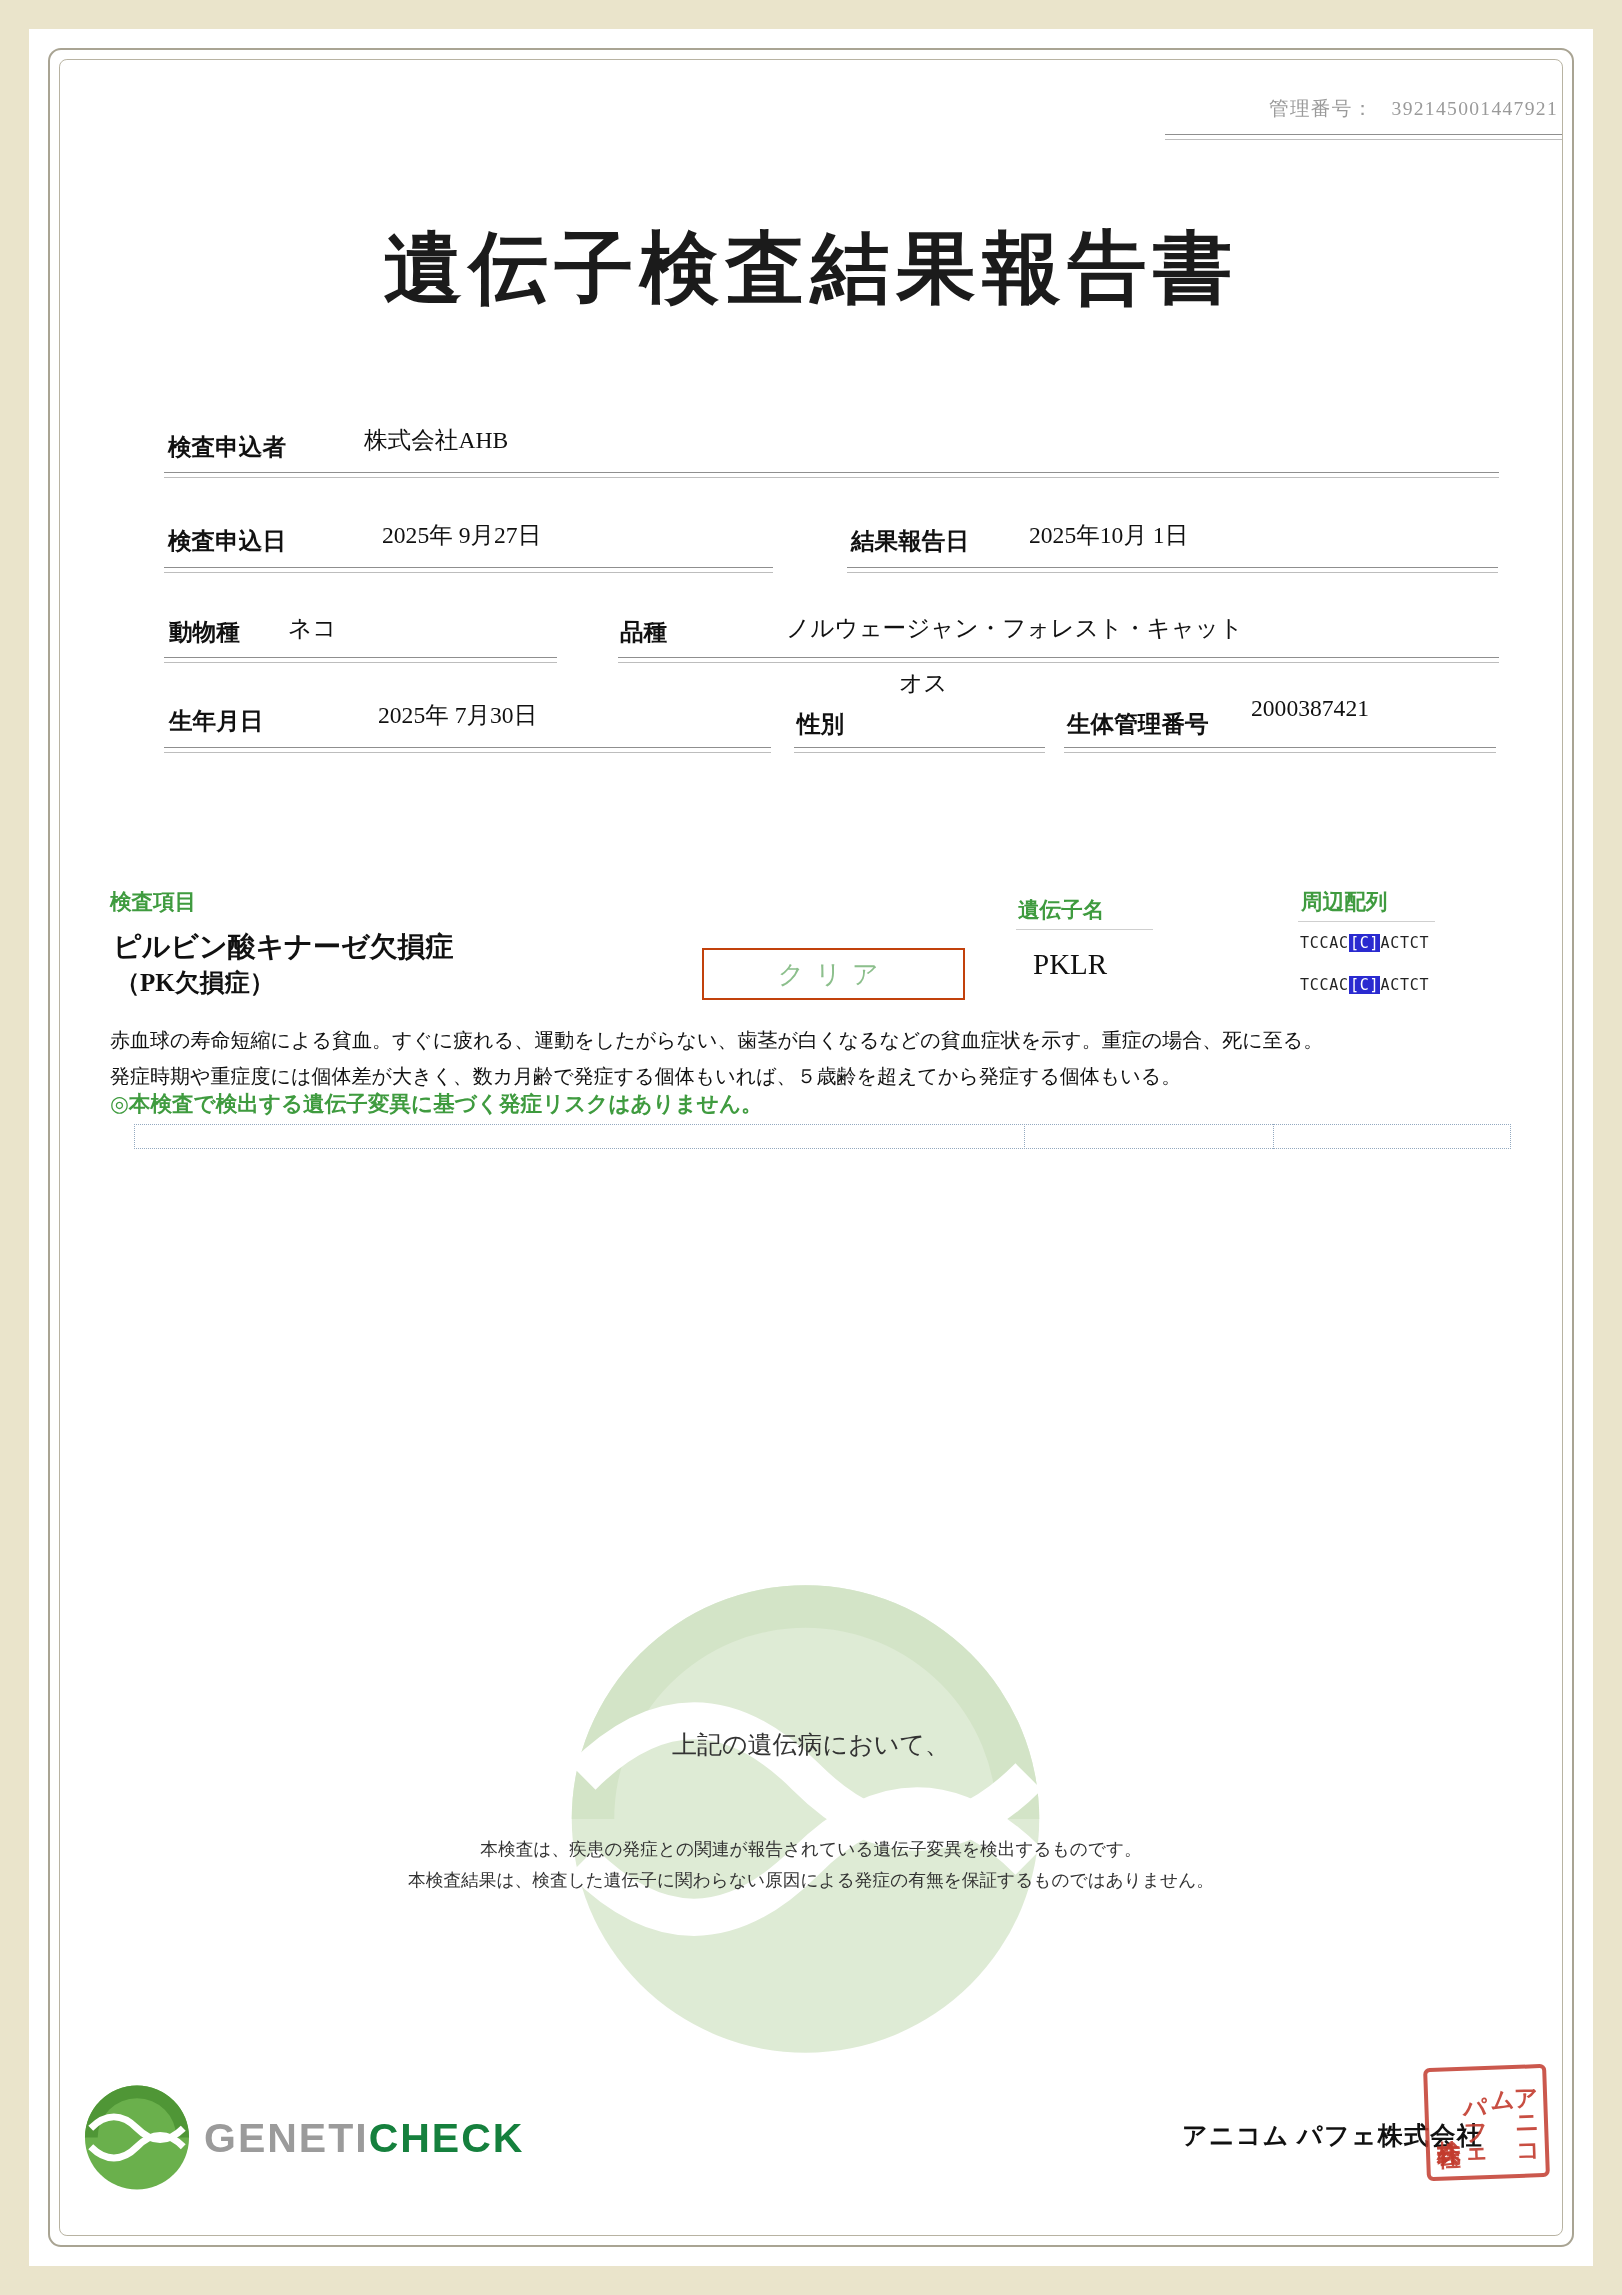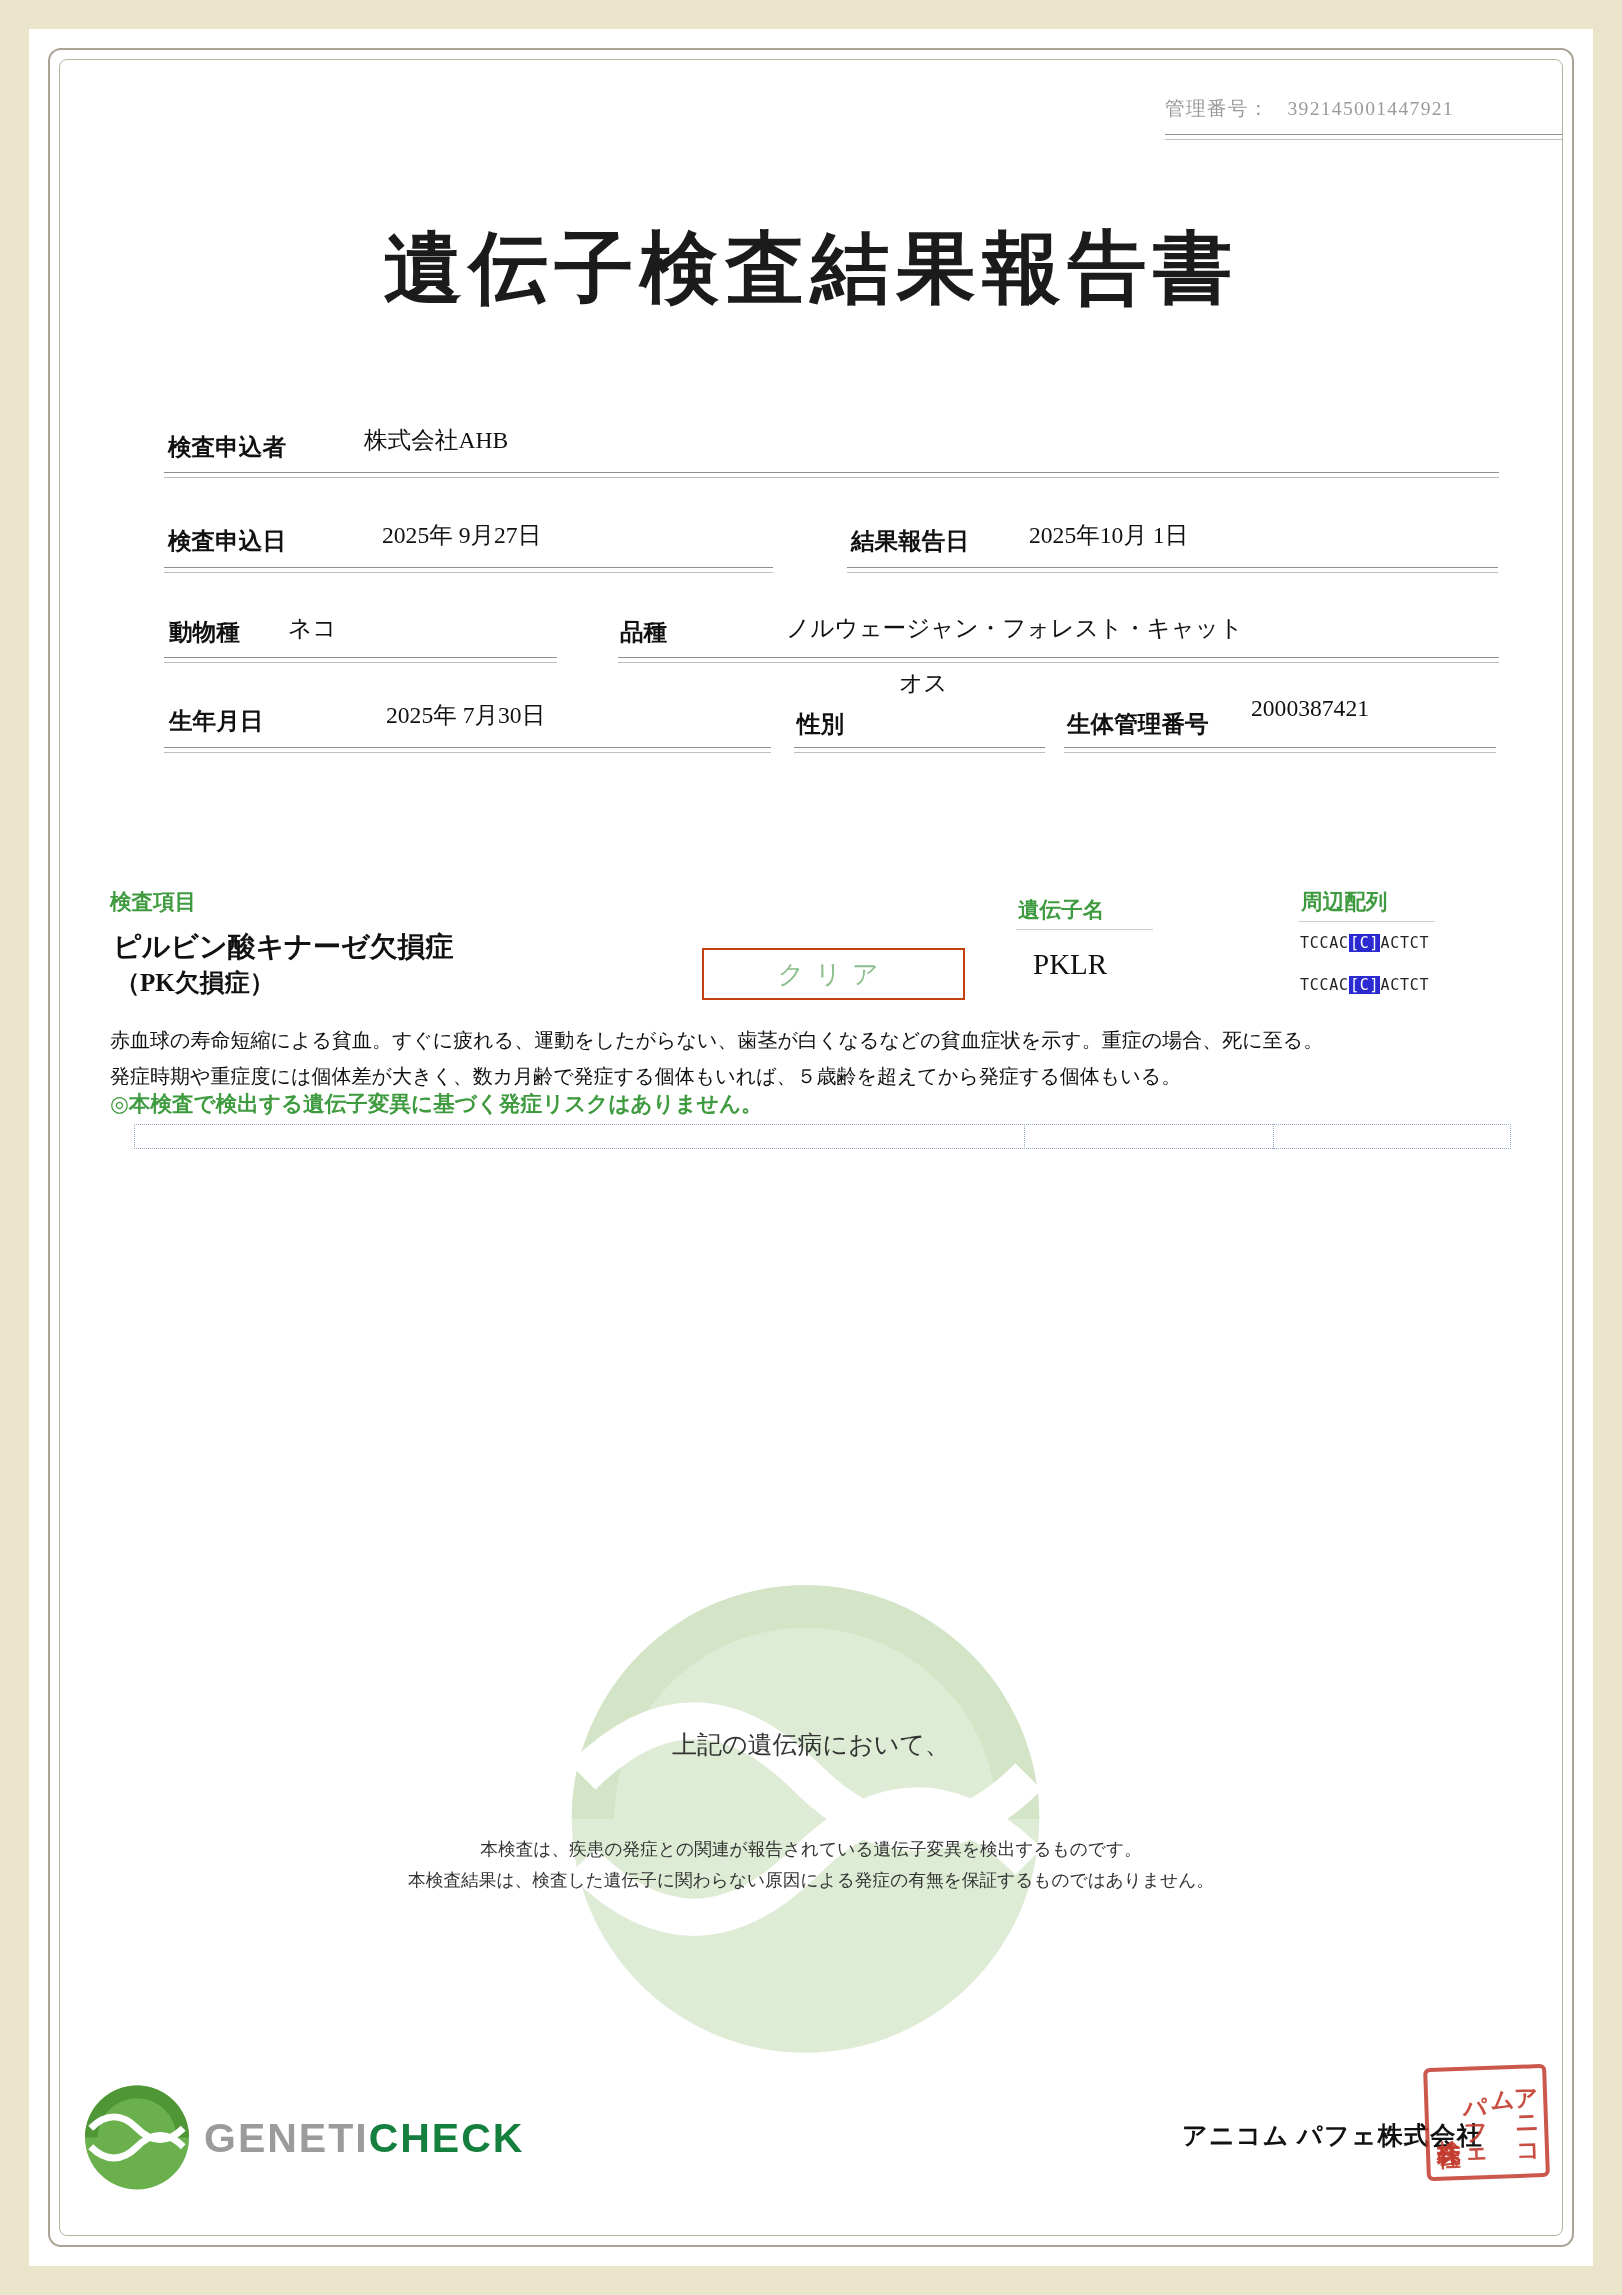--- a/index.html
+++ b/index.html
@@ -83,21 +83,21 @@
     <path d="M8 40 C 22 26, 36 26, 50 40 C 64 54, 78 54, 92 40" stroke="#ffffff" stroke-width="7" fill="none"></path>
     <path d="M8 56 C 22 70, 36 70, 50 56 C 64 42, 78 42, 92 56" stroke="#ffffff" stroke-width="7" fill="none"></path>
   </svg>
 
   <div class="abs cream-frame"></div>
   <div class="abs double-frame-outer"></div>
   <div class="abs double-frame-inner"></div>
 
   <div class="abs content" style="inset:0;">
 
-    <div class="abs mgmt" style="left:1165px;top:95px;width:393px;text-align:left;white-space:nowrap;">
+    <div class="abs mgmt" style="left:1165px;top:95px;width:393px;text-align:right;white-space:nowrap;">
       <span>管理番号：</span>
       <span style="margin-left:11.8px;">392145001447921</span>
     </div>
     <div class="abs uline" style="left:1165px;top:134px;width:398px;"></div>
 
     <div class="abs title" style="top:216px;left:0;">遺伝子検査結果報告書</div>
 
     <div class="abs label" style="left:168px;top:431px;">検査申込者</div>
     <div class="abs value" style="left:364px;top:424px;">株式会社AHB</div>
     <div class="abs uline" style="left:164px;top:472px;width:1335px;"></div>
@@ -112,21 +112,21 @@
 
     <div class="abs label" style="left:169px;top:616px;">動物種</div>
     <div class="abs value" style="left:288px;top:612px;">ネコ</div>
     <div class="abs uline" style="left:164px;top:657px;width:393px;"></div>
 
     <div class="abs label" style="left:620px;top:616px;">品種</div>
     <div class="abs value" style="left:786px;top:612px;">ノルウェージャン・フォレスト・キャット</div>
     <div class="abs uline" style="left:618px;top:657px;width:881px;"></div>
 
     <div class="abs label" style="left:169px;top:705px;">生年月日</div>
-    <div class="abs value" style="left:386px;top:699px;">2025年 7月30日</div>
+    <div class="abs value" style="left:378px;top:699px;">2025年 7月30日</div>
     <div class="abs uline" style="left:164px;top:747px;width:607px;"></div>
 
     <div class="abs label" style="left:797px;top:708px;">性別</div>
     <div class="abs value" style="left:887px;top:667px;margin-left:12px;">オス</div>
     <div class="abs uline" style="left:794px;top:747px;width:251px;"></div>
 
     <div class="abs label" style="left:1067px;top:708px;">生体管理番号</div>
     <div class="abs value" style="left:1251px;top:695px;">2000387421</div>
     <div class="abs uline" style="left:1064px;top:747px;width:432px;"></div>
 

